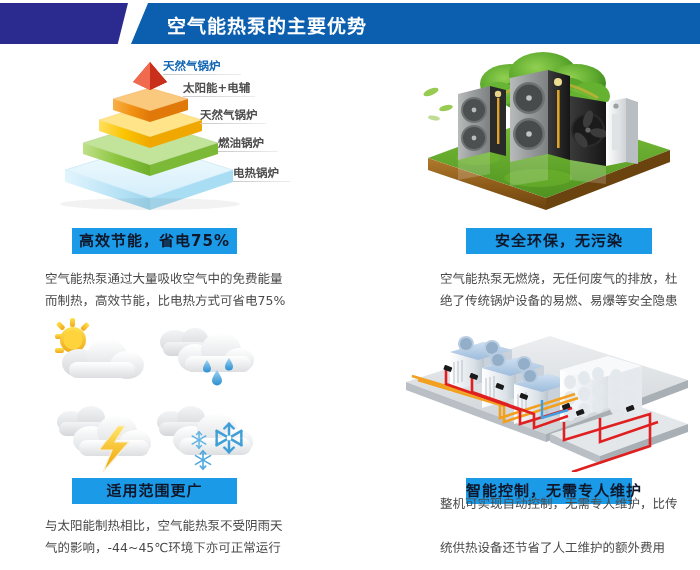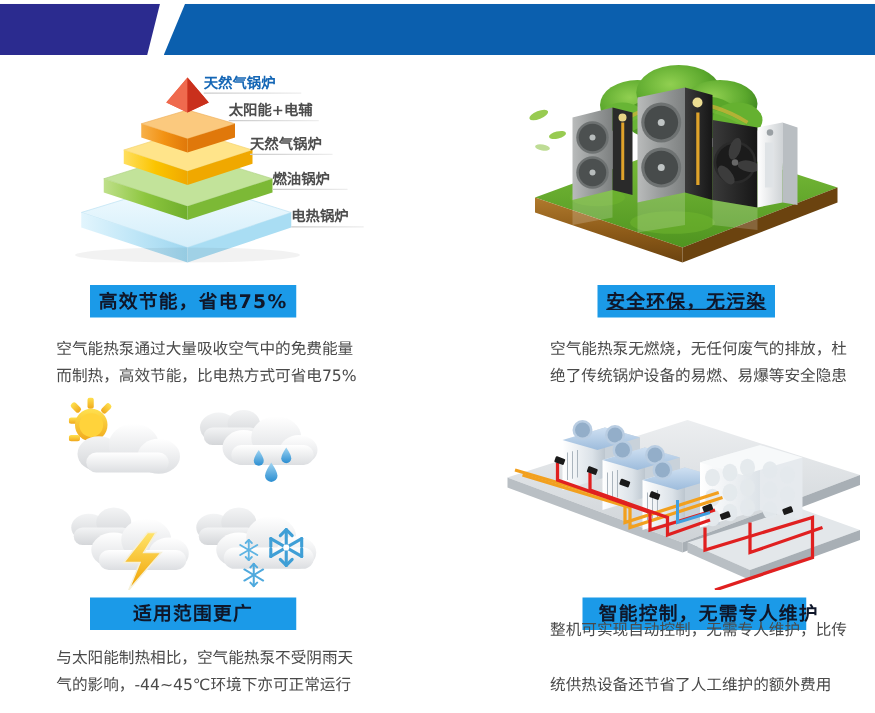--- a/index.html
+++ b/index.html
@@ -99,20 +99,21 @@
     position: absolute;
     overflow: hidden;
   }
 </style>
 </head>
 <body>
 
 <div class="header">
   <div class="header-navy"></div>
   <div class="header-band"></div>
+  <div class="header-title">空气能热泵的主要优势</div>
 </div>
 
 <div class="pyramid-wrap">
   <svg width="290" height="160" viewBox="0 0 290 160">
     <defs>
       <linearGradient id="gRed" x1="0" y1="0" x2="1" y2="0">
         <stop offset="0%" stop-color="#f2674b"></stop>
           <stop offset="55%" stop-color="#e8412a"></stop>
           <stop offset="100%" stop-color="#c9301c"></stop>
       </linearGradient>
@@ -298,21 +299,21 @@
       <polygon points="112,112 150,104 150,130 112,136" fill="#ffffff"></polygon>
       <polygon points="172,110 208,116 208,134 172,130" fill="#ffffff"></polygon>
     </g>
   </svg>
 </div>
 
 <div class="badge" style="left:72px; top:228px; width:165px;">高效节能，省电75%</div>
 <div class="body-text" style="left:45px; top:268px;">空气能热泵通过大量吸收空气中的免费能量</div>
 <div class="body-text" style="left:45px; top:290px;">而制热，高效节能，比电热方式可省电75%</div>
 
-<div class="badge" style="left:478px; top:228px; width:142px;text-decoration:underline;">安全环保，无污染</div>
+<div class="badge" style="left:466px; top:228px; width:186px;">安全环保，无污染</div>
 <div class="body-text" style="left:440px; top:268px;">空气能热泵无燃烧，无任何废气的排放，杜</div>
 <div class="body-text" style="left:440px; top:290px;">绝了传统锅炉设备的易燃、易爆等安全隐患</div>
 
 <div class="wx" style="left:55px; top:318px;">
   <svg width="104" height="68" viewBox="0 0 104 68">
     <defs>
       <linearGradient id="sunG" x1="0" y1="0" x2="0" y2="1">
         <stop offset="0%" stop-color="#ffe14f"></stop>
           <stop offset="100%" stop-color="#f0a81c"></stop>
       </linearGradient>
@@ -552,15 +553,15 @@
       <rect x="176" y="88" width="8" height="5" rx="1" transform="rotate(-20 180 90)"></rect>
       <rect x="226" y="84" width="8" height="5" rx="1" transform="rotate(-20 230 86)"></rect>
     </g>
   </svg>
 </div>
 
 <div class="badge" style="left:72px; top:478px; width:165px;">适用范围更广</div>
 <div class="body-text" style="left:45px; top:515px;">与太阳能制热相比，空气能热泵不受阴雨天</div>
 <div class="body-text" style="left:45px; top:537px;">气的影响，-44~45℃环境下亦可正常运行</div>
 
-<div class="badge" style="left:466px; top:478px; width:166px;padding-left:13px;">智能控制，无需专人维护</div>
+<div class="badge" style="left:466px; top:478px; width:166px;">智能控制，无需专人维护</div>
 <div class="body-text" style="left:440px; top:493px;">整机可实现自动控制，无需专人维护，比传</div>
 <div class="body-text" style="left:440px; top:537px;">统供热设备还节省了人工维护的额外费用</div>
 
 </body></html>

